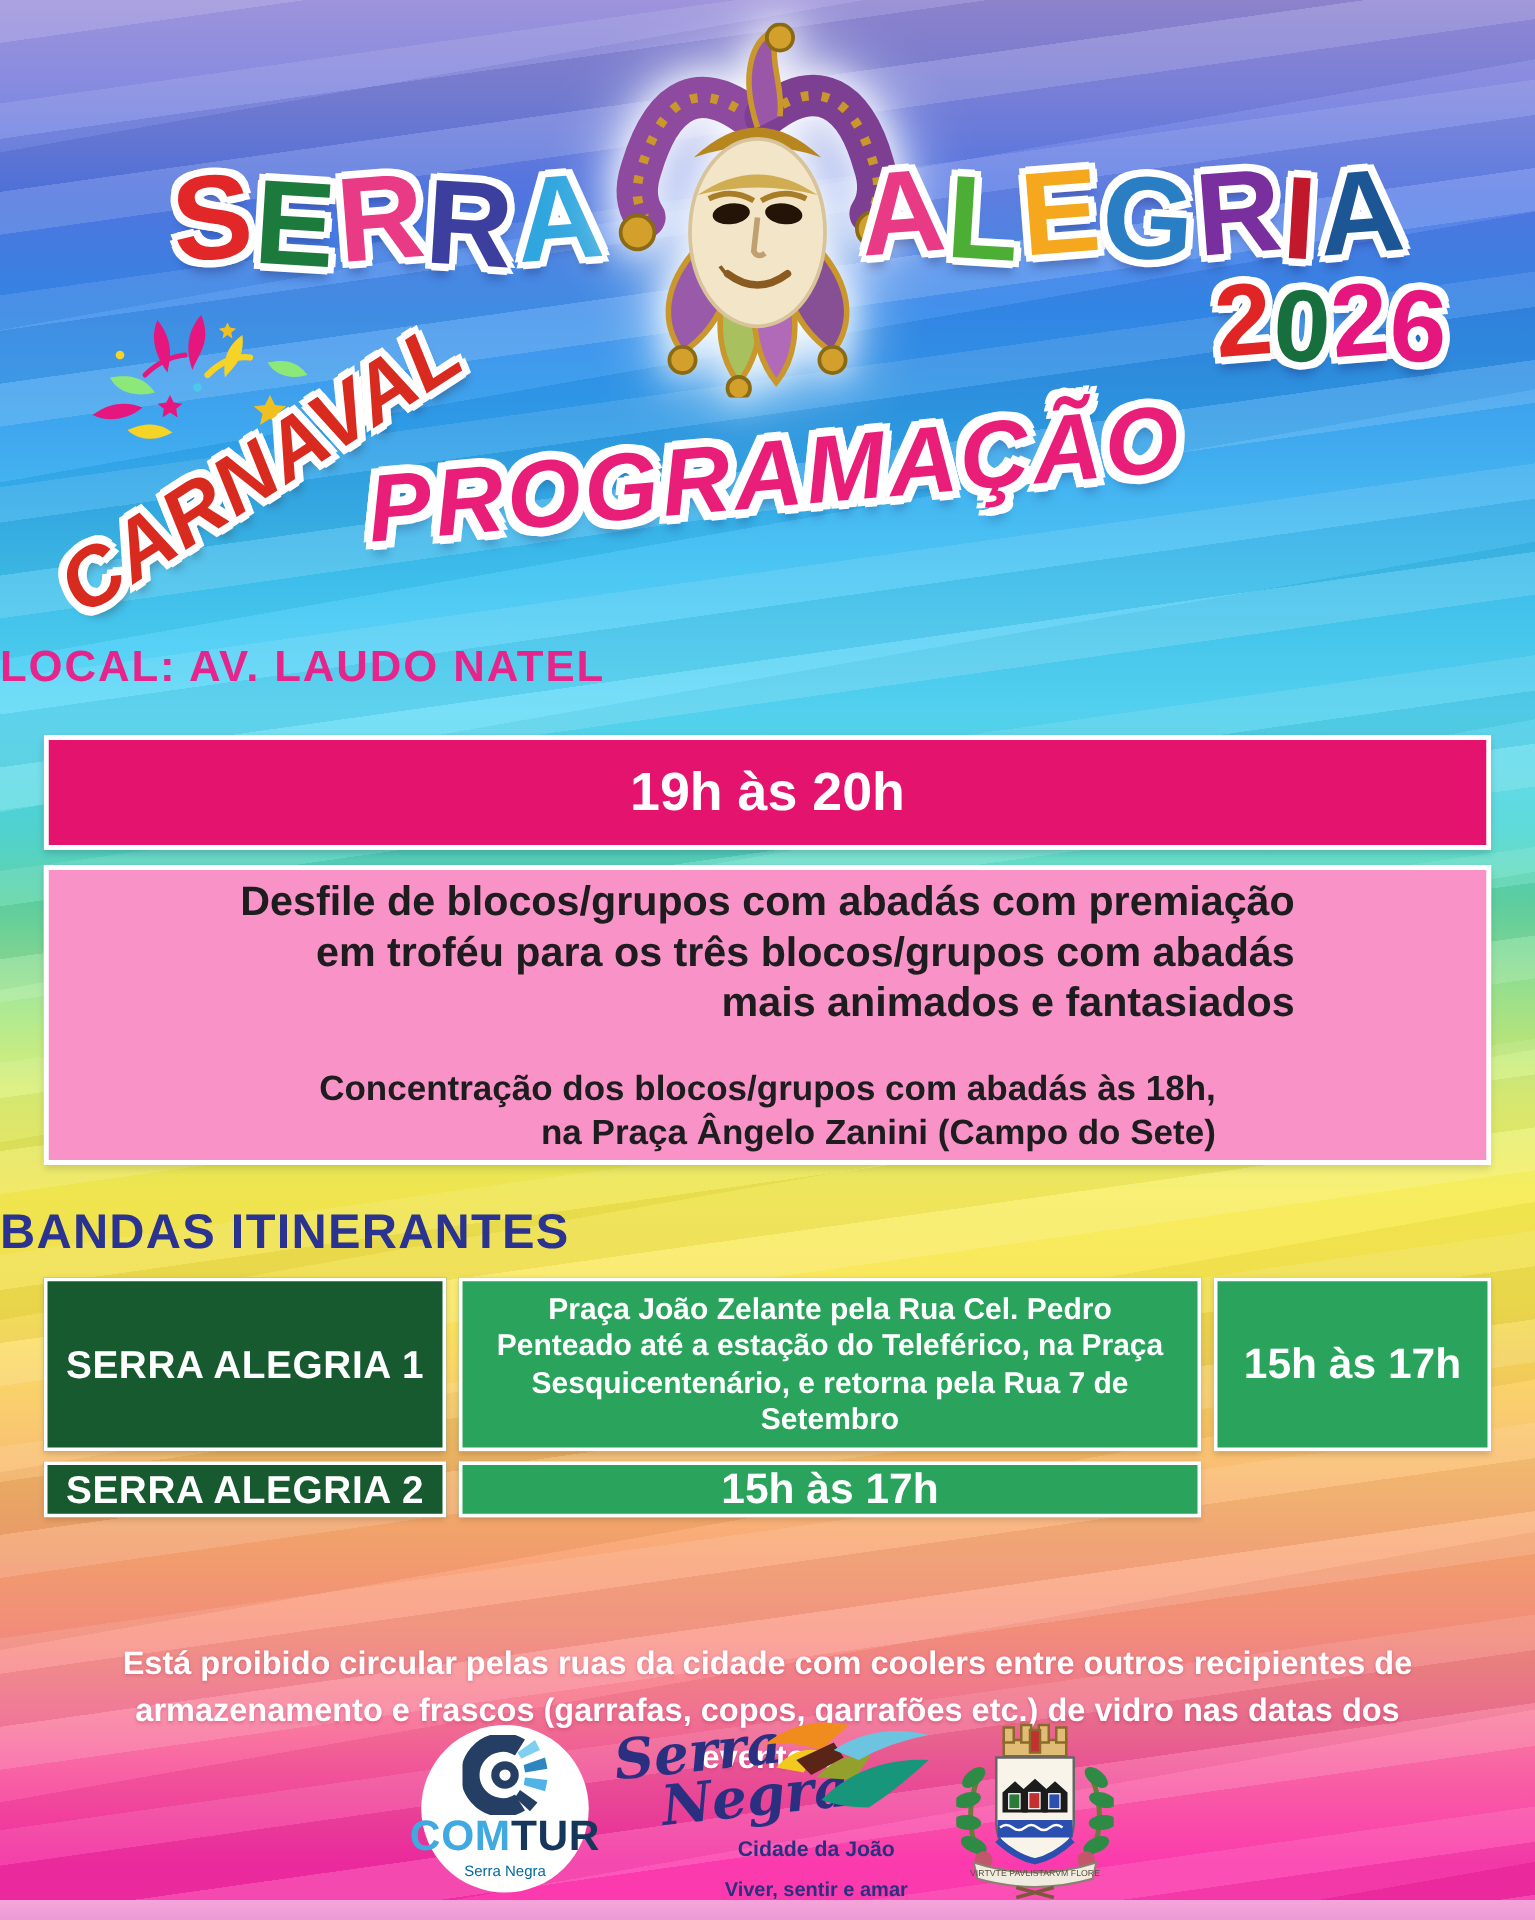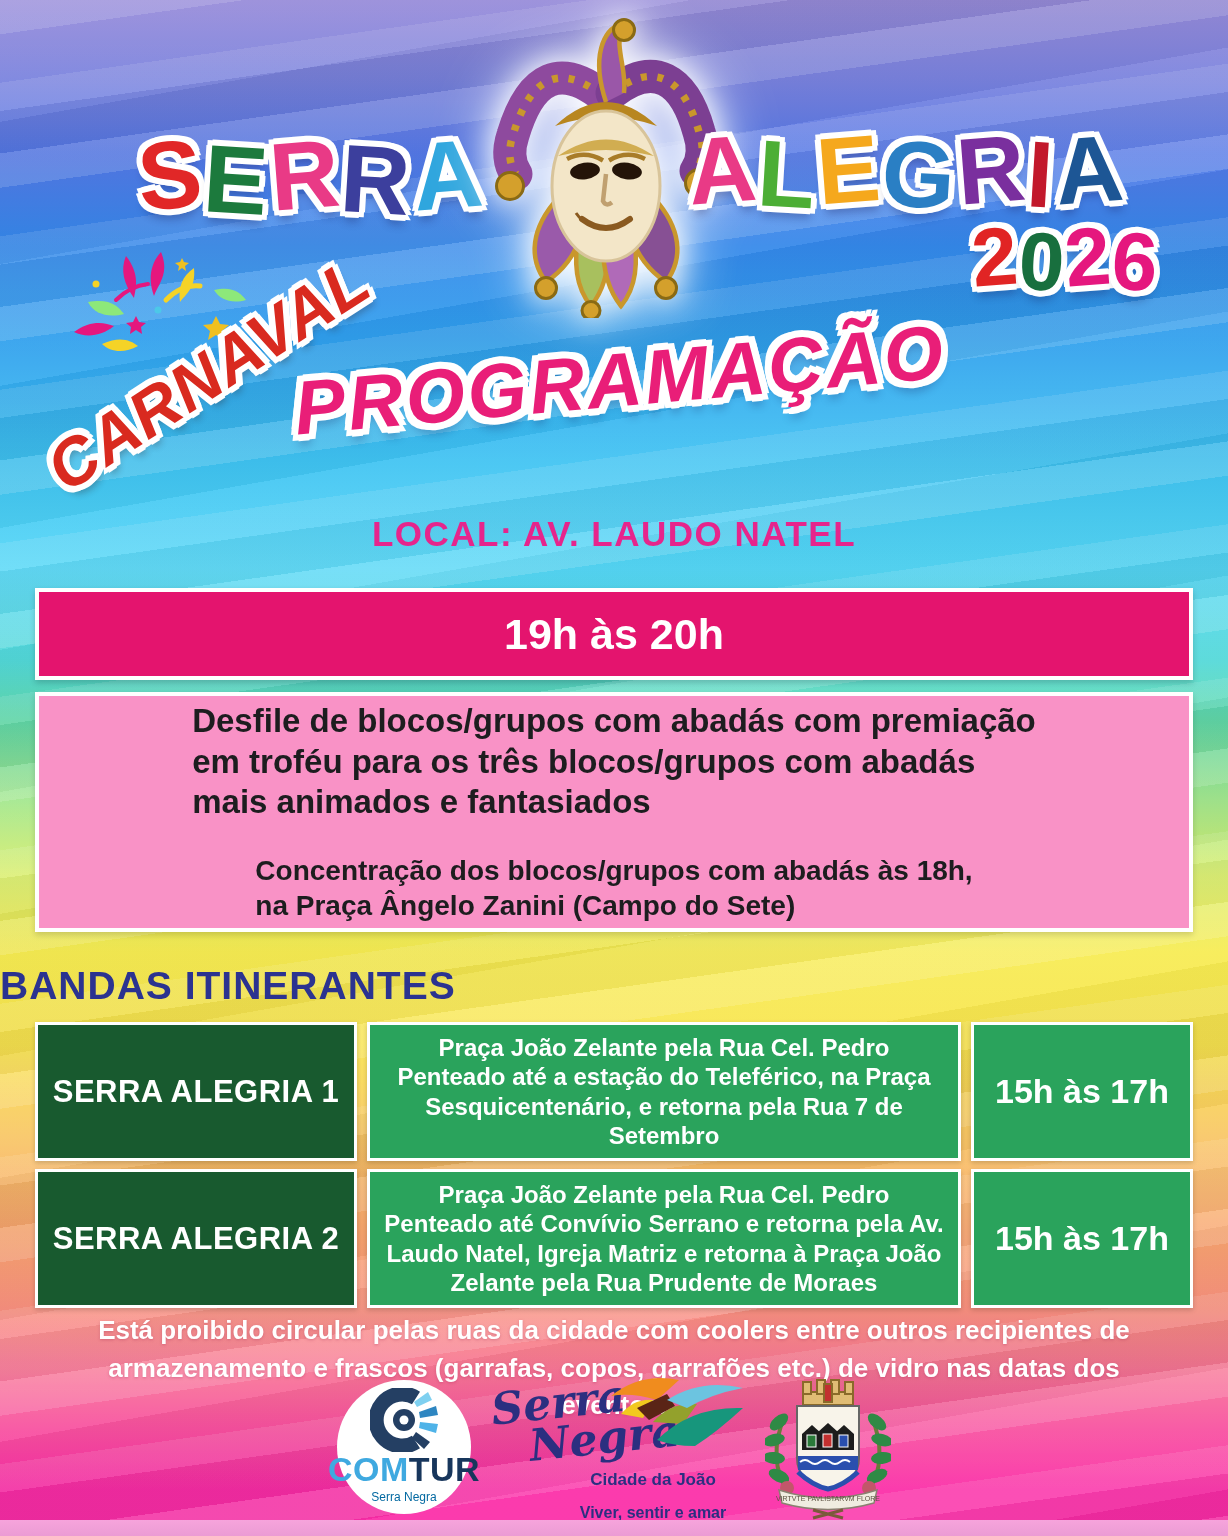--- a/index.html
+++ b/index.html
@@ -46,37 +46,37 @@
     position:absolute; left:290px; top:336px; width:660px; text-align:center;
     transform:rotate(-5deg); font-size:76px; font-weight:900; font-style:italic;
     color:#e91e78; letter-spacing:3px;
     text-shadow:
       -6px -6px 0 #fff, 6px -6px 0 #fff, -6px 6px 0 #fff, 6px 6px 0 #fff,
       -7px 0 0 #fff, 7px 0 0 #fff, 0 -7px 0 #fff, 0 7px 0 #fff,
       0 11px 8px rgba(20,20,80,0.25);
   }
   .subtitle{position:absolute; left:0; top:472px; width:100%; text-align:center;
     font-size:35px; font-weight:800; color:#2b3390; letter-spacing:1.5px;}
-  .location{position:absolute; left:0; top:514px; width:100%; text-align:center;
+  .location{position:absolute; left:0; top:514px; width:100%; 
     font-size:35px; font-weight:800; color:#e6258c; letter-spacing:1.5px;}
   
   .bars{position:absolute; left:35px; top:588px; width:1158px; display:flex; gap:13px;}
   .bar{
     background:#e4146e; border:4px solid #fff; height:84px;
     display:flex; align-items:center; justify-content:center;
     color:#fff; font-size:43px; font-weight:800;
     box-shadow:0 3px 6px rgba(0,0,0,0.18);
   }
   .bar.dates{flex:0 0 810px;}
   .bar.time{flex:1;}
   .infobox{
     position:absolute; left:35px; top:692px; width:1150px; height:232px;
     background:#f992c6; border:4px solid #fff; box-shadow:0 3px 6px rgba(0,0,0,0.15);
     display:flex; flex-direction:column; align-items:center; justify-content:center;
-    text-align:left; color:#1d1d1f;
+    text-align:right; color:#1d1d1f;
   }
   .infobox .desc{font-size:33px; font-weight:800; line-height:1.24; white-space:pre-line; margin:0 0 30px 0;}
   .infobox .meet{font-size:28px; font-weight:800; line-height:1.25; white-space:pre-line; margin:0;}
   
   .bands-heading{position:absolute; left:0; top:964px; width:100%; 
     font-size:39px; font-weight:800; color:#2b3390; letter-spacing:1px;}
   .bands-table{position:absolute; left:35px; top:1022px; width:1158px;
     display:grid; grid-template-columns:322px 1fr 222px; grid-auto-rows:auto; gap:8px 10px;}
   .cell{
     border:3px solid #fff; color:#fff; font-weight:800; text-align:center;
@@ -192,21 +192,20 @@
 na Praça Ângelo Zanini (Campo do Sete)</p>
   </div>
 
   <div class="bands-heading">BANDAS ITINERANTES</div>
 
   <div class="bands-table">
     <div class="cell name row1">SERRA ALEGRIA 1</div>
     <div class="cell route row1">Praça João Zelante pela Rua Cel. Pedro Penteado até a estação do Teleférico, na Praça Sesquicentenário, e retorna pela Rua 7 de Setembro</div>
     <div class="cell timecell row1">15h às 17h</div>
     <div class="cell name row2">SERRA ALEGRIA 2</div>
-    <div class="cell route row2">Praça João Zelante pela Rua Cel. Pedro Penteado até Convívio Serrano e retorna pela Av. Laudo Natel, Igreja Matriz e retorna à Praça João Zelante pela Rua Prudente de Moraes</div>
     <div class="cell timecell row2">15h às 17h</div>
   </div>
 
   <p class="notice">Está proibido circular pelas ruas da cidade com coolers entre outros recipientes de armazenamento e frascos (garrafas, copos, garrafões etc.) de vidro nas datas dos eventos.</p>
 
   <div class="footer">
 
     <div class="comtur">
       <svg width="68" height="64" viewBox="0 0 68 64">
         <path d="M46,10 A26,26 0 1 0 46,54" fill="none" stroke="#243f63" stroke-width="15" stroke-linecap="butt"></path>

